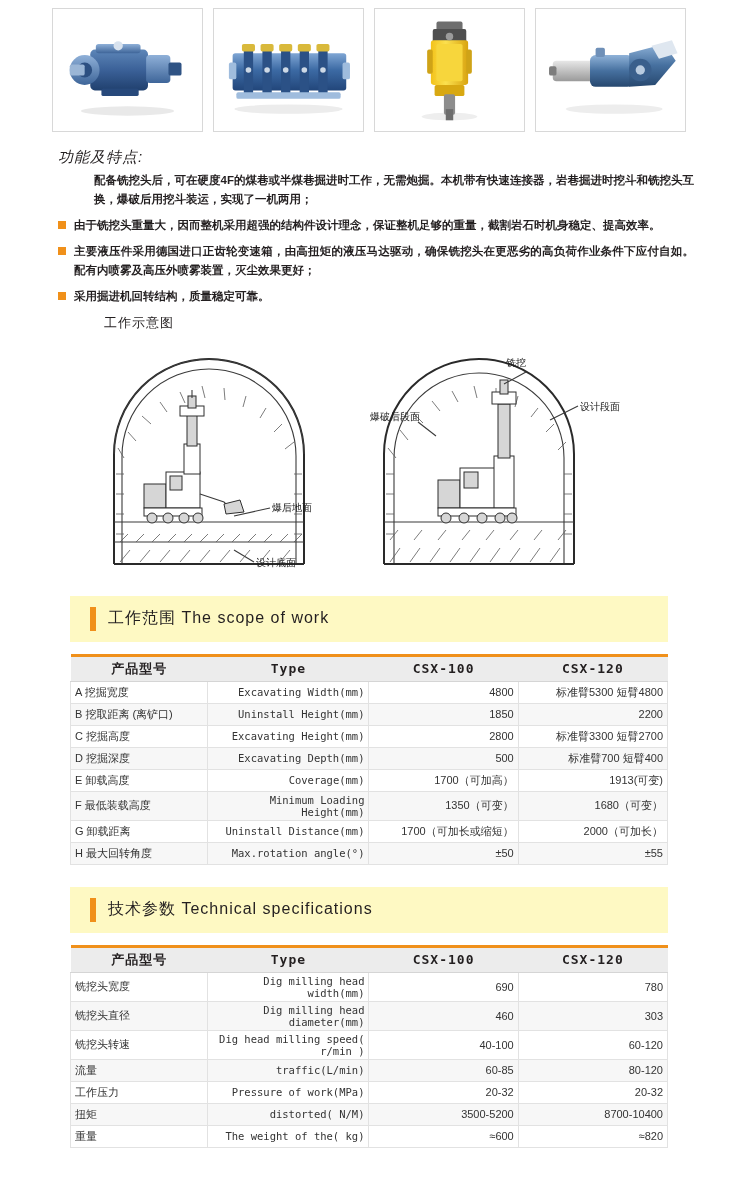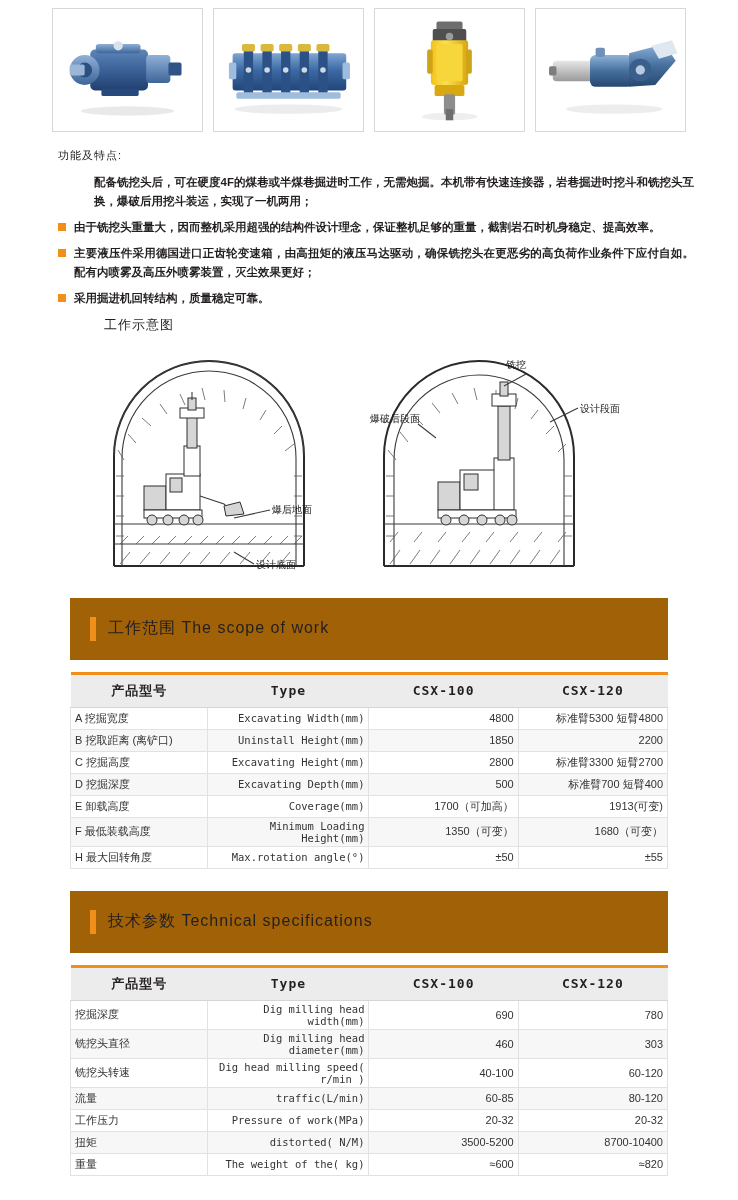--- a/index.html
+++ b/index.html
@@ -27,24 +27,25 @@
     position: relative;
     overflow: hidden;
   }
   .thumb svg { display: block; width: 100%; height: 100%; }
 
   
   .features {
     padding: 16px 44px 0 58px;
   }
   .features h2 {
-    font-size: 11px;
+    font-size: 15px;
     font-weight: normal;
-    margin: 0 0 10px 0;
+    margin: 0 0 4px 0;
     letter-spacing: 1px;
+    font-style: italic;
   }
   .feat-list { margin: 0; padding: 0; list-style: none; font-weight: bold; }
   .feat-item {
     display: flex;
     align-items: flex-start;
     margin-bottom: 7px;
   }
   .feat-bullet {
     width: 8px; height: 8px;
     background: #f0901a;
@@ -70,22 +71,22 @@
     padding: 0 46px 0 84px;
   }
   .diagram-wrap svg { display: block; }
 
   
   .section {
     margin: 22px 0 0 0;
     padding: 0 70px;
   }
   .sec-head {
-    background: #a16207;
-    height: 62px;
+    background: #fef9c3;
+    height: 46px;
     display: flex;
     align-items: center;
     position: relative;
   }
   .sec-head .bar {
     width: 6px;
     height: 24px;
     background: #f0901a;
     margin: 0 12px 0 20px;
   }
@@ -98,21 +99,21 @@
     width: 100%;
     margin-top: 12px;
     font-size: 11px;
   }
   .spec-table thead th {
     background: #ececec;
     border-top: 3px solid #f0901a;
     border-bottom: 1px solid #d5d5d5;
     font-size: 13px;
     font-weight: bold;
-    height: 34px;
+    height: 26px;
     letter-spacing: 1px;
     font-family: "DejaVu Sans Mono", monospace;
   }
   .spec-table thead th.c0 { font-family: "Liberation Sans", sans-serif; }
   .spec-table td {
     border: 1px solid #e2e2e2;
     height: 22px;
     text-align: right;
     padding: 2px 4px;
     color: #333;
@@ -486,20 +487,26 @@
         <td>1700（可加高）</td>
         <td>1913(可变)</td>
       </tr>
       <tr>
         <td class="c0">F 最低装载高度</td>
         <td class="c1">Minimum Loading Height(mm)</td>
         <td>1350（可变）</td>
         <td>1680（可变）</td>
       </tr>
       <tr>
+        <td class="c0">G 卸载距离</td>
+        <td class="c1">Uninstall Distance(mm)</td>
+        <td>1700（可加长或缩短）</td>
+        <td>2000（可加长）</td>
+      </tr>
+      <tr>
         <td class="c0">H 最大回转角度</td>
         <td class="c1">Max.rotation angle(°)</td>
         <td>±50</td>
         <td>±55</td>
       </tr>
     </tbody>
   </table>
 </div>
 
 <div class="section">
@@ -517,21 +524,21 @@
     <thead>
       <tr>
         <th class="c0">产品型号</th>
         <th>Type</th>
         <th>CSX-100</th>
         <th>CSX-120</th>
       </tr>
     </thead>
     <tbody>
       <tr>
-        <td class="c0">挖掘深度</td>
+        <td class="c0">铣挖头宽度</td>
         <td class="c1">Dig milling head width(mm)</td>
         <td>690</td>
         <td>780</td>
       </tr>
       <tr>
         <td class="c0">铣挖头直径</td>
         <td class="c1">Dig milling head diameter(mm)</td>
         <td>460</td>
         <td>303</td>
       </tr>

